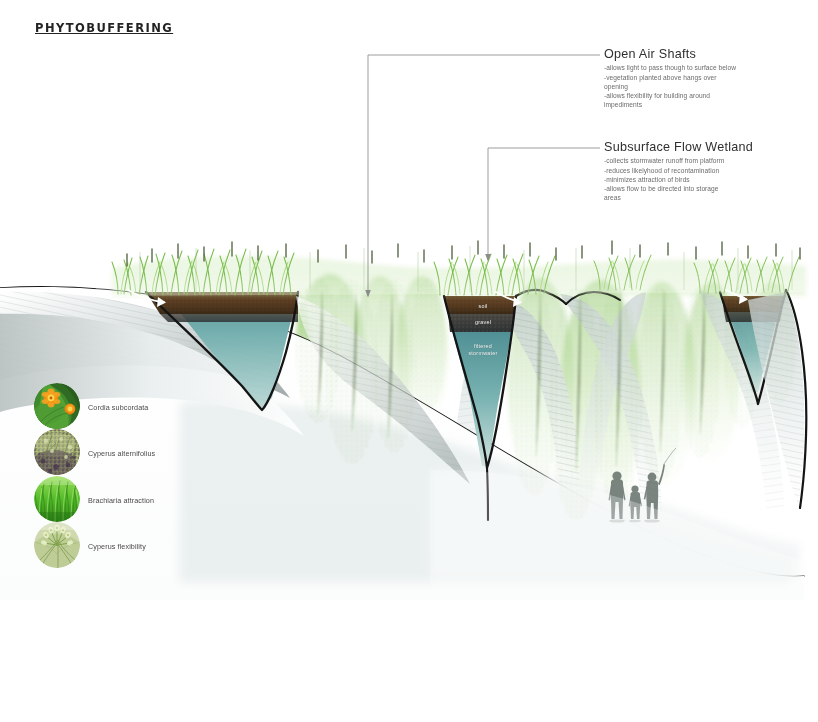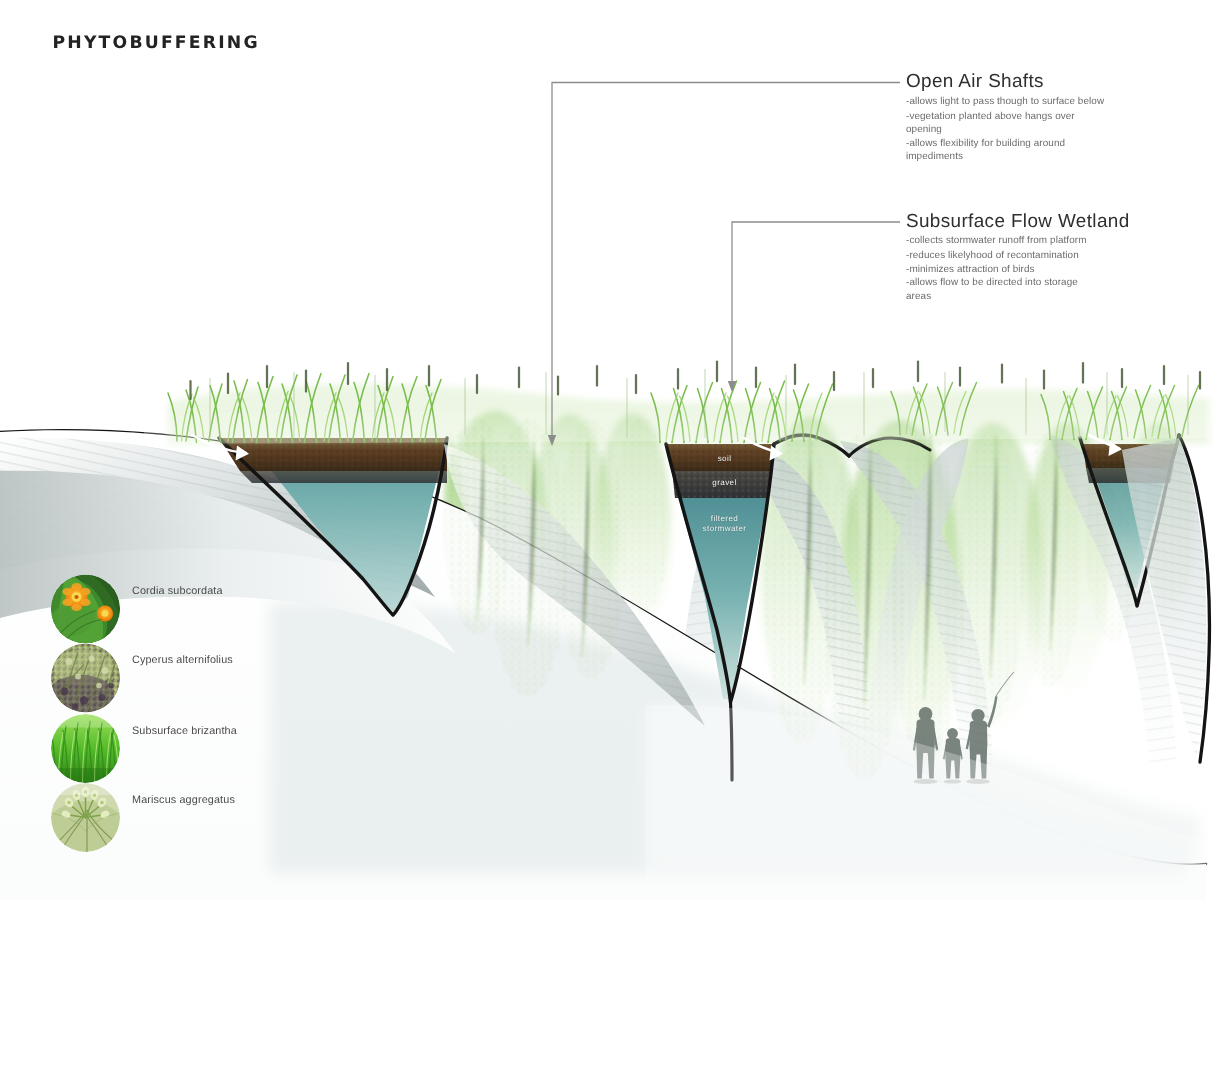--- a/index.html
+++ b/index.html
@@ -9,21 +9,21 @@
     font-family:"Liberation Sans", sans-serif;
     -webkit-font-smoothing:antialiased;
   }
   #stage{position:absolute;inset:0;width:818px;height:722px;background:#fff;}
 
   
   #title{
     position:absolute;left:35px;top:21px;
     font-family:"DejaVu Sans", sans-serif;
     font-size:11.5px;font-weight:700;letter-spacing:1.45px;
-    color:#232323;white-space:nowrap;
+    color:#232323;white-space:nowrap;text-decoration:underline;
   }
 
   
   .callout{position:absolute;width:225px;}
   #callout-0{left:604px;top:47px;}
   #callout-1{left:604px;top:140px;}
   .callout h3{
     margin:0 0 2px 0;
     font-family:"Liberation Sans", sans-serif;
     font-size:12.6px;font-weight:400;letter-spacing:.25px;
@@ -38,21 +38,21 @@
 
   
   #legend{position:absolute;left:34px;top:383px;}
   .legend-row{position:relative;height:46px;margin-bottom:1.5px;}
   .legend-swatch{
     position:absolute;left:0;top:0;width:46px;height:46px;border-radius:50%;
     overflow:hidden;
   }
   .legend-swatch svg{display:block;width:46px;height:46px;}
   .legend-label{
-    position:absolute;left:54px;top:6px;
+    position:absolute;left:54px;top:20px;
     font-family:"Liberation Sans", sans-serif;
     font-size:7.2px;color:#4a4a4a;letter-spacing:.1px;white-space:nowrap;
   }
   .legend-row:nth-child(1){margin-bottom:2px;}
   .legend-row:nth-child(2){margin-bottom:2px;}
   .legend-row:nth-child(3){margin-bottom:2px;}
 
   
   #legend .legend-row{margin-bottom:0;}
   #legend .legend-row + .legend-row{margin-top:0;}
@@ -719,21 +719,21 @@
               <path d="M21,46 C21,31 22,20 24,9"></path>
                 <path d="M29,46 C29,32 30,21 32,11"></path>
               <path d="M37,46 C37,32 38,21 40,11"></path>
                 <path d="M45,46 C45,34 44,23 42,14"></path>
             </g>
             <rect y="36" width="46" height="10" fill="#1f6f10" opacity="0.35"></rect>
             <rect width="46" height="9" fill="#ffffff" opacity="0.22"></rect>
           </g>
         </svg>
       </div>
-      <div class="legend-label">Subsurface brizantha</div>
+      <div class="legend-label">Brachiaria attraction</div>
     </div>
 
     <div class="legend-row r3">
       <div class="legend-swatch">
         <svg viewBox="0 0 46 46">
           <defs>
             <clipPath id="cc3">
                 <circle cx="23" cy="23" r="23"></circle>
               </clipPath>
           </defs>
@@ -776,17 +776,17 @@
               </g>
             </g>
             <g stroke="#8aa858" stroke-width="0.6" opacity="0.5" fill="none">
               <path d="M0,20 C10,22 18,26 23,32"></path>
                 <path d="M46,20 C36,22 28,26 23,32"></path>
             </g>
             <rect width="46" height="8" fill="#ffffff" opacity="0.3"></rect>
           </g>
         </svg>
       </div>
-      <div class="legend-label">Mariscus aggregatus</div>
+      <div class="legend-label">Cyperus flexibility</div>
     </div>
   </div>
 
 </div>
 
 </body></html>

